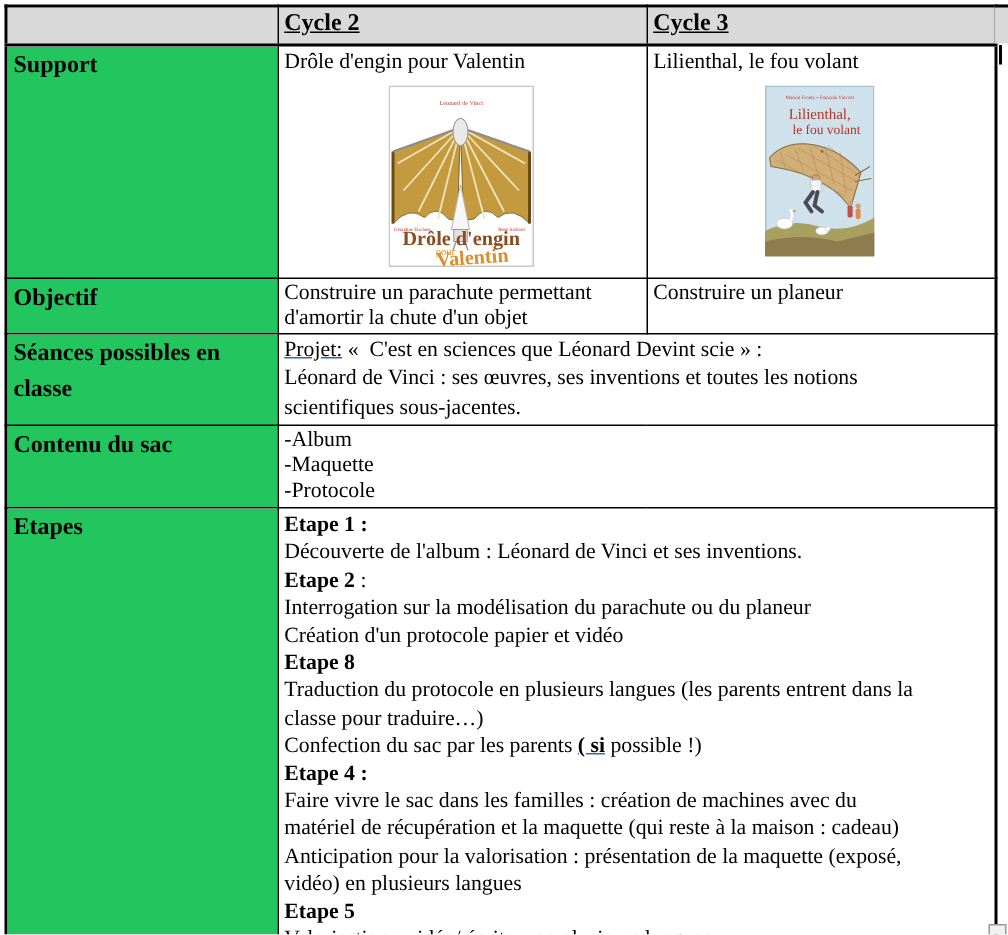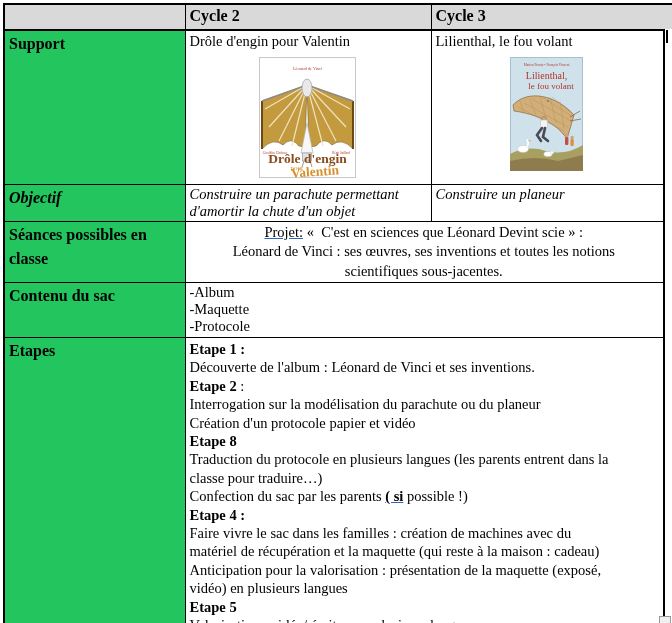--- a/index.html
+++ b/index.html
@@ -2,32 +2,32 @@
 <html><head>
 <meta charset="utf-8">
 <style>
   html,body{margin:0;padding:0;background:#fff;}
   .page{position:relative;width:672px;height:623px;background:#fff;overflow:hidden;
         font-family:"Liberation Serif","DejaVu Serif",serif;color:#000;}
   table.tbl{position:absolute;left:3px;top:3px;border-collapse:collapse;table-layout:fixed;
             border:2px solid #000;}
   col.c1{width:181px;} col.c2{width:246px;} col.c3{width:233px;}
   td{border:1px solid #000;vertical-align:top;padding:1px 5px 1px 4px;overflow:hidden;}
-  tr.r-head td{border-bottom:2px solid #000;}
+  tr.r-head td{border-bottom:2px solid #000;text-decoration:underline;}
   .lab{background:#22c55e;font-weight:bold;font-size:16px;line-height:24px;}
   .hd{background:#d9d9d9;font-weight:bold;font-size:16px;line-height:20px;}
   tr.r-head td{height:22px;}
   tr.r-support td{height:150px;}
-  tr.r-obj td{height:34px;font-style:italic;}
+  tr.r-obj td{height:34px;}
   tr.r-seances td{height:58px;}
   tr.r-contenu td{height:52px;}
   tr.r-etapes td{height:296px;}
   .body{font-size:14.5px;line-height:19px;background:#fff;}
   tr.r-obj .body{line-height:16.5px;}
-  tr.r-seances .body{line-height:19.3px;text-align:center;}
+  tr.r-seances .body{line-height:19.3px;}
   tr.r-contenu .body{line-height:17px;}
   tr.r-etapes .body{line-height:18.4px;padding-top:2px;}
   .line{white-space:pre-wrap;}
   .s-bu{font-weight:bold;}
   .s-link{color:#000;text-decoration:underline;text-decoration-color:#2d66c3;cursor:pointer;}
   .s-blu{text-decoration:underline;text-decoration-color:#2d66c3;font-weight:bold;}
   .book-title{font-size:14.5px;line-height:19px;}
   .coverwrap{text-align:center;margin-top:6px;}
   .hdr-ext{position:absolute;left:663px;top:3px;width:9px;height:24px;background:#d9d9d9;
            border-top:2px solid #000;}

